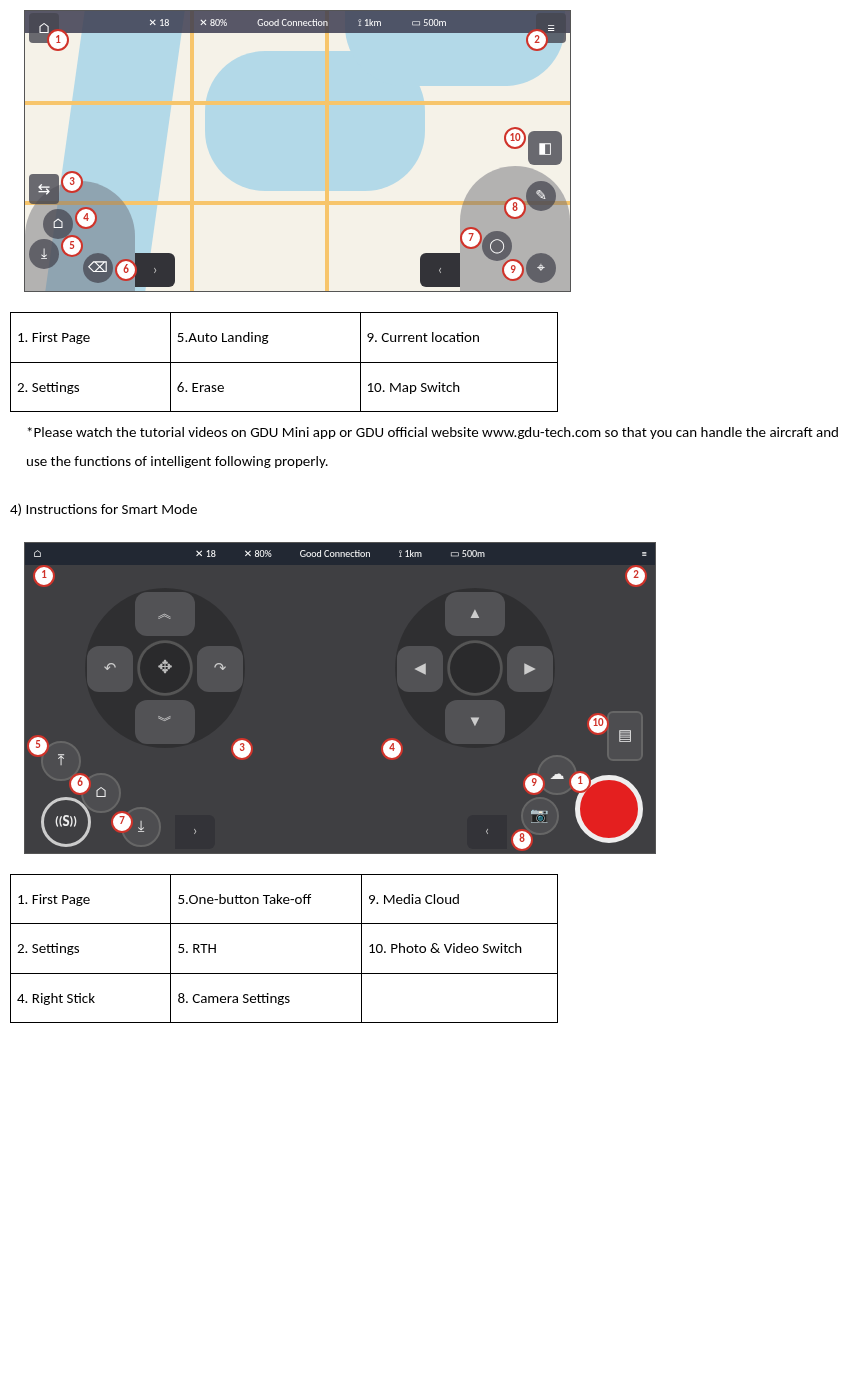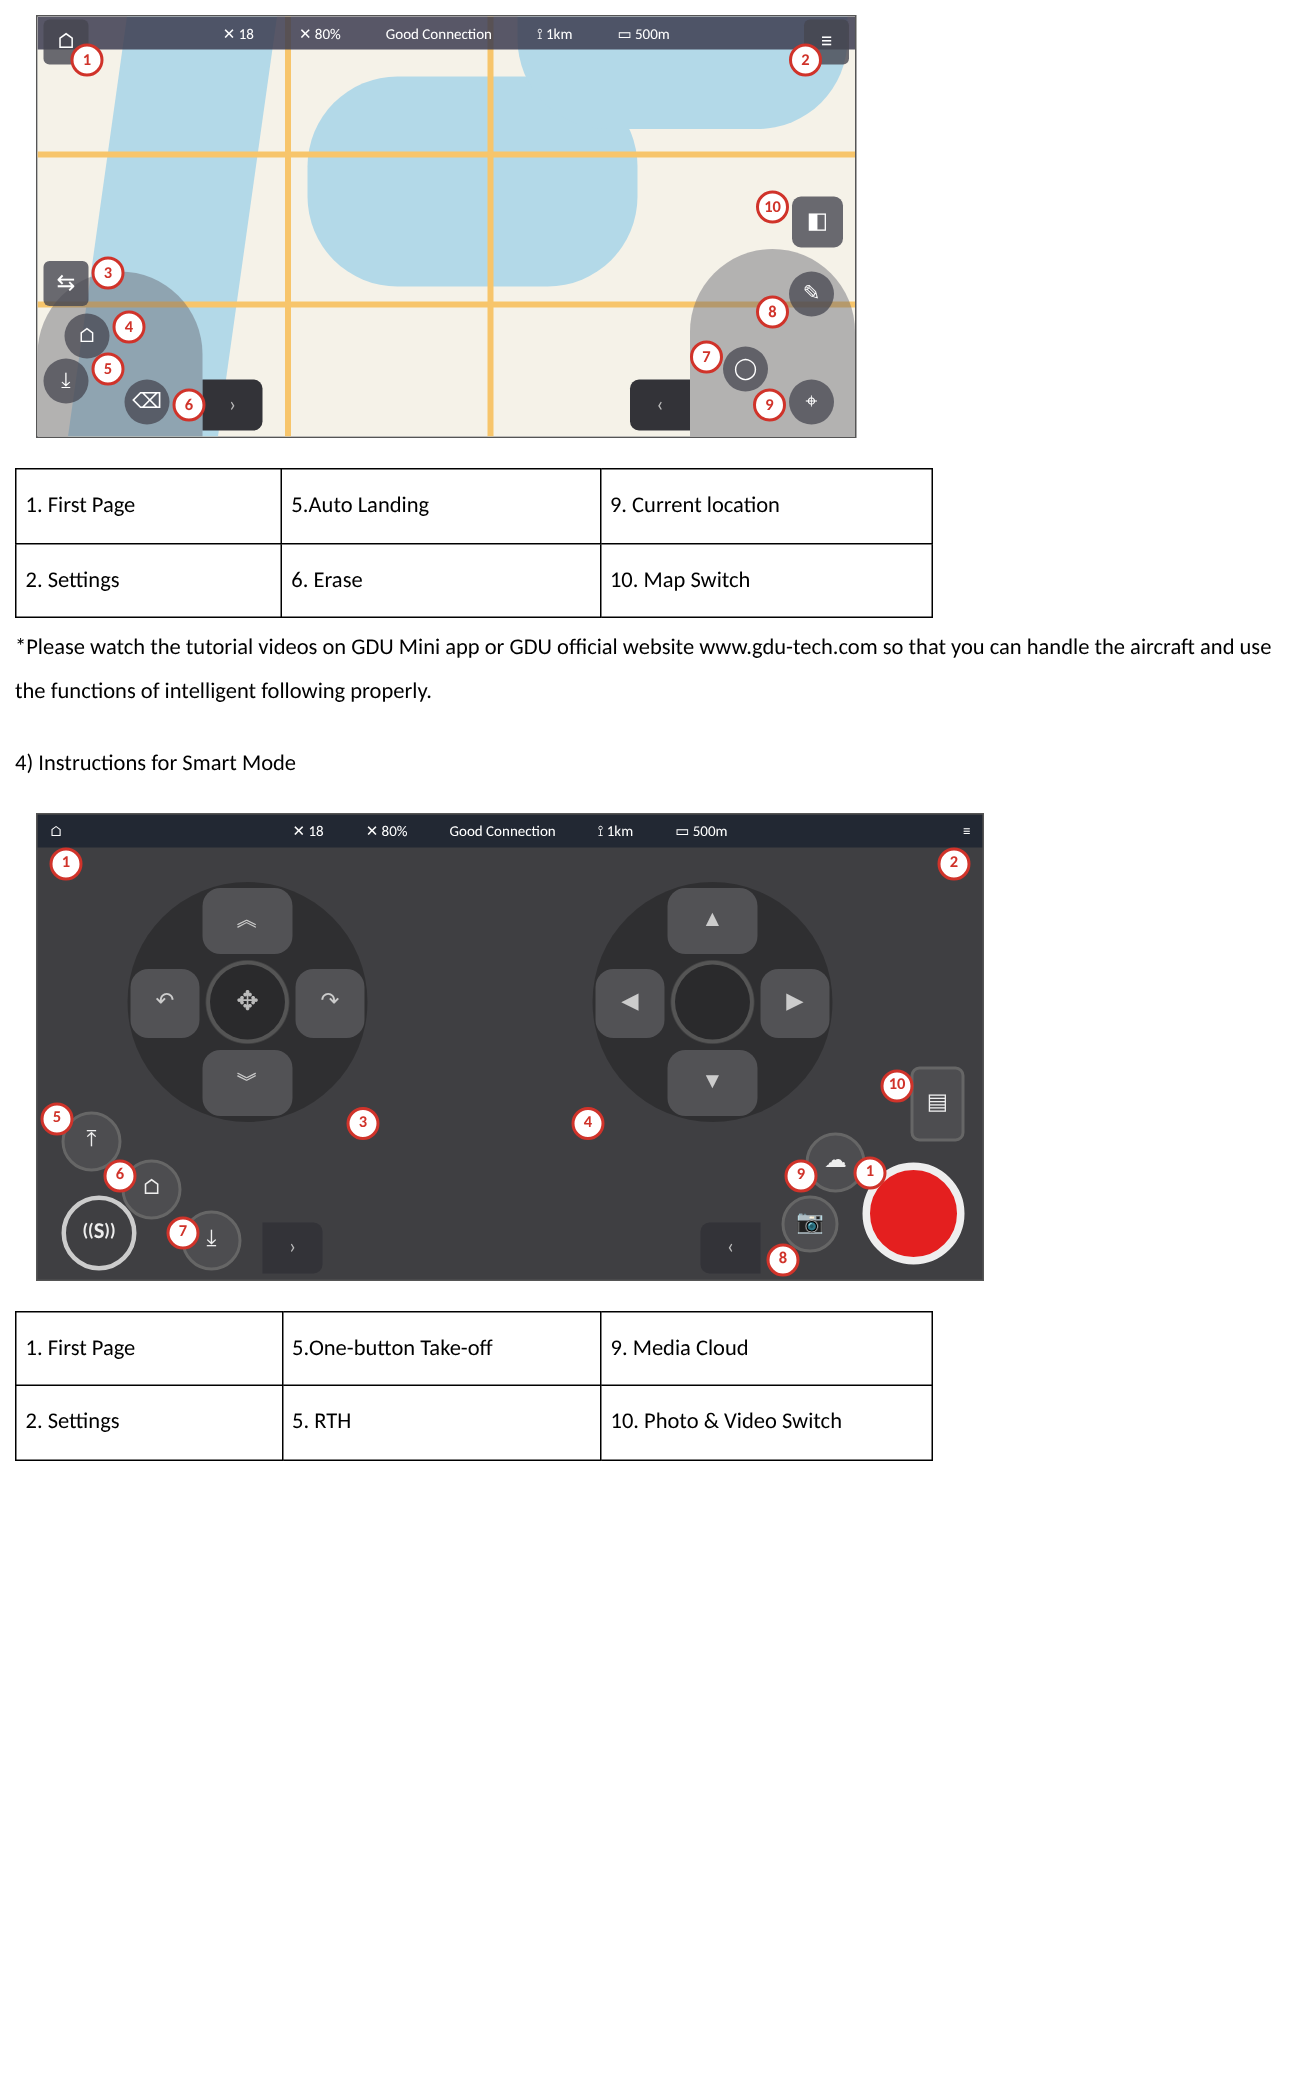--- a/index.html
+++ b/index.html
@@ -7,24 +7,24 @@
 .map-bg { position:absolute; inset:0; background:#f5f2e8; }
 .water { position:absolute; background:#b3d9e8; }
 .road { position:absolute; background:#f7c56b; height:4px; }
 .road.v { width:4px; height:auto; }
 .topbar { position:absolute; top:0; left:0; right:0; height:22px; background:rgba(60,60,80,.85); color:#fff; font-size:10px; display:flex; align-items:center; justify-content:center; gap:30px; }
 .callout { position:absolute; width:18px; height:18px; border:2.5px solid #d0332a; border-radius:50%; background:#fff; color:#d0332a; font-size:11px; font-weight:bold; display:flex; align-items:center; justify-content:center; z-index:50; }
 .circ-btn { position:absolute; width:30px; height:30px; border-radius:50%; background:rgba(70,70,80,.75); display:flex; align-items:center; justify-content:center; color:#fff; font-size:14px; z-index:30; }
 .sq-btn { position:absolute; width:30px; height:30px; border-radius:4px; background:rgba(70,70,80,.8); color:#fff; display:flex; align-items:center; justify-content:center; z-index:30; }
 .side-panel { position:absolute; width:110px; background:rgba(100,100,110,.45); border-top-left-radius:55px; border-top-right-radius:55px; z-index:20; }
 .side-panel.r { border-top-left-radius:55px; border-top-right-radius:0; }
-.leg-table { border-collapse:collapse; width:612px; margin:16px 0 6px 0; }
+.leg-table { border-collapse:collapse; width:548px; margin:16px 0 6px 0; }
 .leg-table td { border:1.2px solid #000; padding:10px 6px; vertical-align:middle; font-size:15px; }
 .leg-table td:nth-child(1){width:180px;} .leg-table td:nth-child(2){width:220px;} .leg-table td:nth-child(3){width:230px;}
-.note, .heading { font-size:15px; margin:6px 0 20px 0; }
+.note, .heading { font-size:15px; margin:6px 0 20px 16px; }
 .heading { margin:18px 0 18px 0; }
 
 .fig2 { border:1px solid #555; width:630px; height:310px; position:relative; margin:0 0 20px 14px; background:#3f3f42; overflow:hidden; }
 .fig2 .topbar2 { position:absolute; top:0; left:0; right:0; height:22px; background:#222833; color:#fff; font-size:10px; display:flex; align-items:center; justify-content:center; gap:28px; }
 .stick { position:absolute; width:160px; height:160px; border-radius:50%; background:radial-gradient(circle,#555 0 24%,#2f2f31 25% 100%); }
 .stick .seg { position:absolute; width:60px; height:44px; background:#525255; border-radius:12px; display:flex; align-items:center; justify-content:center; color:#ccc; font-size:15px; }
 .stick .seg.top{top:4px;left:50px;} .stick .seg.bot{bottom:4px;left:50px;} .stick .seg.lft{left:2px;top:58px;width:46px;height:46px;} .stick .seg.rgt{right:2px;top:58px;width:46px;height:46px;}
 .stick .hub{position:absolute;top:55px;left:55px;width:50px;height:50px;border-radius:50%;background:#2a2a2c;display:flex;align-items:center;justify-content:center;color:#bbb;font-size:18px;}
 .mini-btn { position:absolute; width:36px; height:36px; border-radius:50%; background:#4d4d50; color:#eee; display:flex; align-items:center; justify-content:center; font-size:15px; border:2px solid #666; }
 .rec-btn { position:absolute; width:58px; height:58px; border-radius:50%; background:#e41f1f; border:5px solid #eee; }
@@ -161,14 +161,19 @@
       <tr>
     <td>1. First Page</td>
     <td>5.One-button Take-off</td>
     <td>9. Media Cloud</td>
   </tr>
   <tr>
     <td>2. Settings</td>
     <td>5. RTH</td>
     <td>10. Photo &amp; Video Switch</td>
   </tr>
+  <tr>
+    <td>4. Right Stick</td>
+    <td>8. Camera Settings</td>
+    <td></td>
+  </tr>
 </tbody>
   </table>
 
 </body></html>

